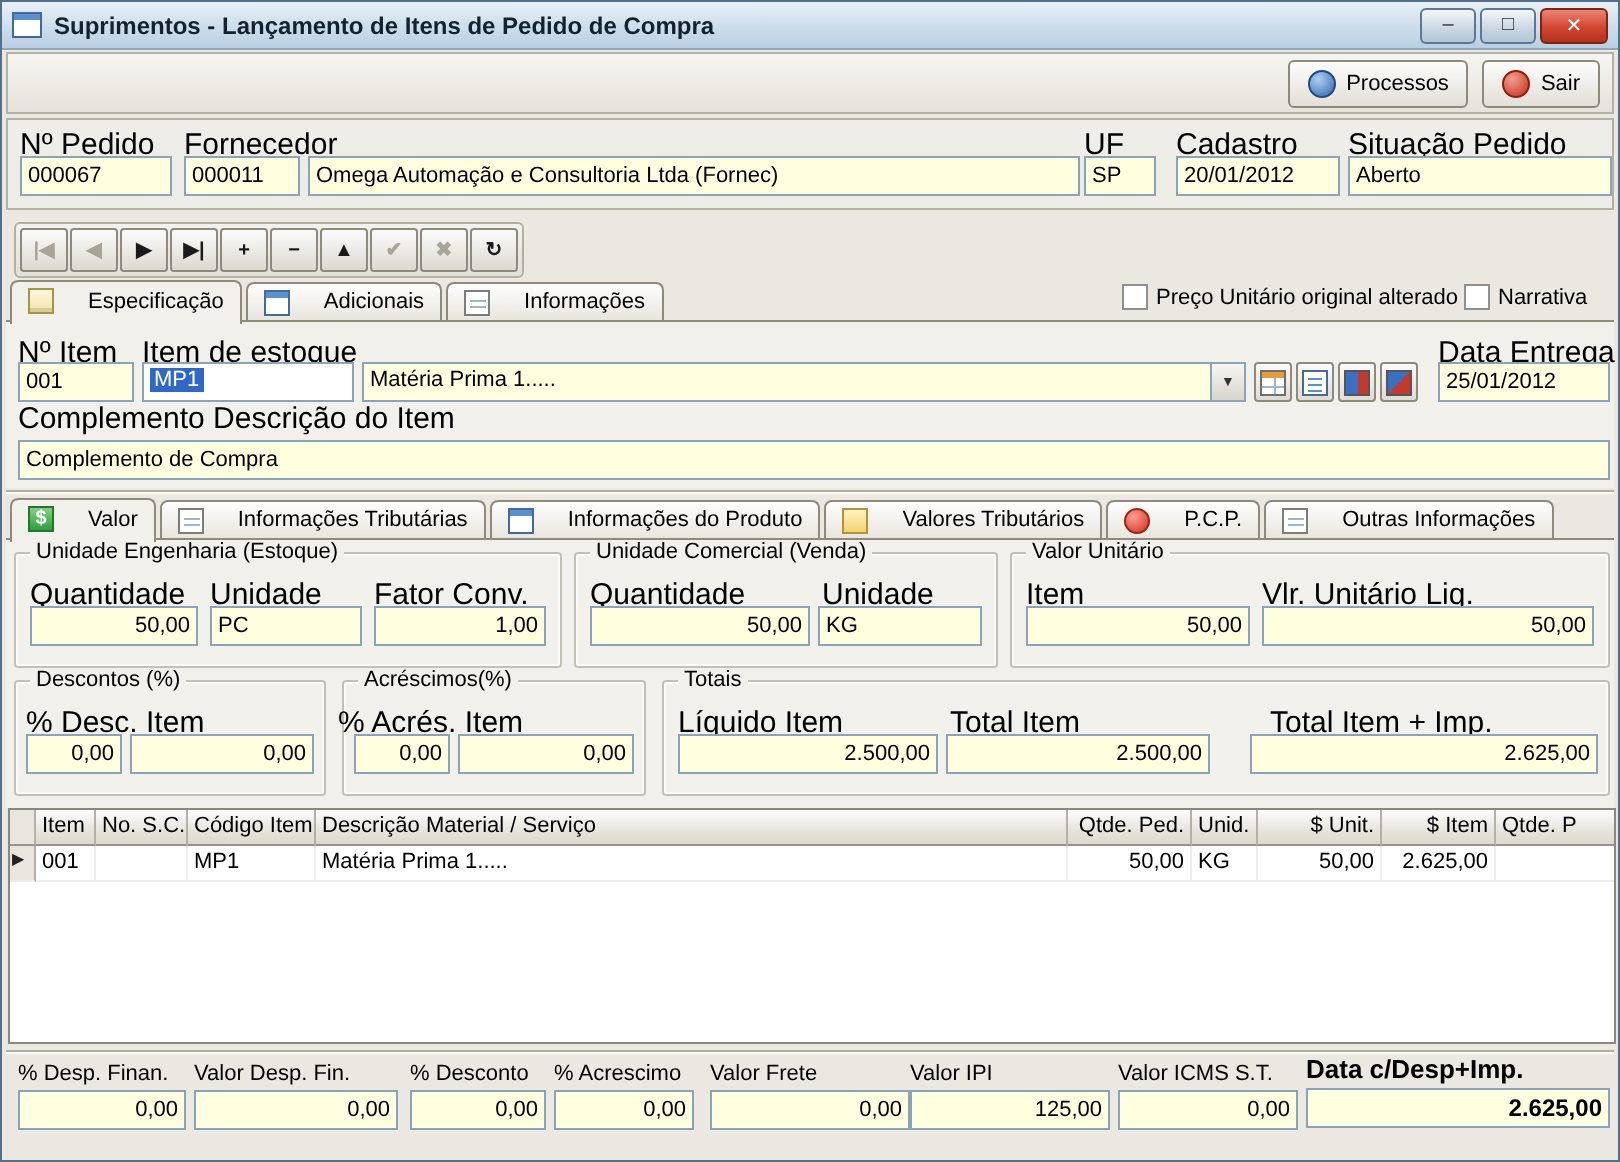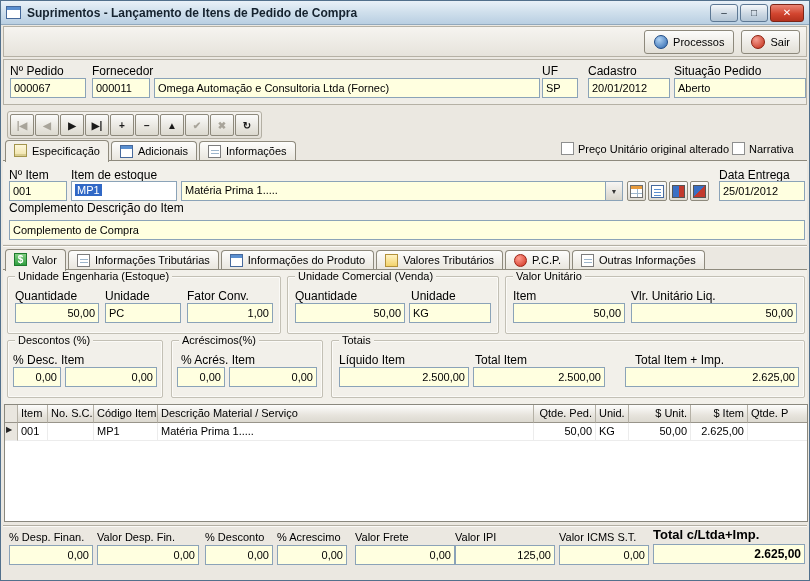--- a/index.html
+++ b/index.html
@@ -31,37 +31,37 @@
   .ico-consultas { background-color:#fff; border:1px solid #6e6e6e;
     background-image:linear-gradient(#e89b3c,#e89b3c),linear-gradient(#9db6cc,#9db6cc),linear-gradient(#9db6cc,#9db6cc);
     background-size:100% 4px,100% 1px,1px 100%; background-position:0 0,0 8px,7px 0; background-repeat:no-repeat; }
   .ico-processos { border-radius:50%; background:radial-gradient(circle at 35% 30%, #aed1f2, #2c66ae); border:1px solid #1d4a85; }
   .ico-sair { border-radius:50%; background:radial-gradient(circle at 35% 30%, #f49d90, #c22d18); border:1px solid #8c1f0e;
     display:flex; align-items:center; justify-content:center; color:#fff; font-size:8px; font-weight:bold; }
 
   
   .header-panel { position:absolute; top:58px; left:2px; right:2px; height:46px;
     background:#efede7; border:1px solid #b5b1a5; }
-  .lbl { position:absolute; font-size:12px; color:#000; white-space:nowrap; }
+  .lbl { position:absolute; font-size:15px; color:#000; white-space:nowrap; }
   .ybox { background:#ffffe0; border:1px solid #8ba3b8; height:20px; font-family:"Liberation Sans",sans-serif;
     font-size:11px; padding:0 3px; color:#000; }
   .pabs { position:absolute; }
   .num { text-align:right; }
 
   
   .navbar { position:absolute; left:6px; top:110px; display:flex; gap:1px; padding:2px;
     border:1px solid #b3afa3; border-radius:3px; background:linear-gradient(#f4f2ee,#e2dfd7); }
   .nbtn { width:24px; height:22px; display:flex; align-items:center; justify-content:center;
     font-size:10px; font-weight:bold; color:#1a1a1a; background:linear-gradient(#fbfbfa,#dcd9cf);
     border:1px solid #8d897c; border-radius:2px; }
   .nbtn.disabled { color:#a8a49a; }
 
   
   .tabstrip { position:absolute; display:flex; align-items:flex-end; height:21px; z-index:5; }
-  .tab { display:flex; align-items:center; gap:5px; padding:0 8px; height:19px; font-size:11px;
+  .tab { display:flex; align-items:center; gap:17px; padding:0 8px; height:19px; font-size:11px;
     background:linear-gradient(#fdfdfc,#e9e6de); border:1px solid #8e8a7d; border-bottom:none;
     border-radius:4px 4px 0 0; margin-right:2px; white-space:nowrap; }
   .tab.active { height:22px; margin-bottom:-2px; background:#f2f0ea; padding-bottom:2px; }
   .ti { width:13px; height:13px; flex:0 0 auto; border:1px solid #777; background:#fff; }
   .ti-spec { background:linear-gradient(#fdf7da,#efe3ab); border-color:#a3954c; box-shadow:inset 0 -2px 0 #d9cd90; }
   .ti-blue { background:#fff; box-shadow:inset 0 3px 0 #5a8fd0; border-color:#46699c; }
   .ti-doc { background:#fff; border-color:#7d7d7d;
     background-image:linear-gradient(#9db6cc,#9db6cc),linear-gradient(#9db6cc,#9db6cc);
     background-size:8px 1px,8px 1px; background-position:2px 4px,2px 7px; background-repeat:no-repeat; }
   .ti-valor { background:linear-gradient(#83d083,#2f9e3f); border-color:#1d7a2c; color:#fff;
@@ -294,21 +294,21 @@
     <div class="gbox" style="left:4px; top:70px; width:156px; height:58px">
       <div class="gtitle">Descontos (%)</div>
     </div>
     <div class="lbl" style="left:10px; top:83px">% Desc. Item</div>
     <input class="ybox pabs num" style="left: 10px; top: 97px; width: 48px;" value="0,00">
     <input class="ybox pabs num" style="left: 62px; top: 97px; width: 92px;" value="0,00">
 
     <div class="gbox" style="left:168px; top:70px; width:152px; height:58px">
       <div class="gtitle">Acréscimos(%)</div>
     </div>
-    <div class="lbl" style="left:178px; top:83px">% Acrés. Item</div>
+    <div class="lbl" style="left:166px; top:83px">% Acrés. Item</div>
     <input class="ybox pabs num" style="left: 174px; top: 97px; width: 48px;" value="0,00">
     <input class="ybox pabs num" style="left: 226px; top: 97px; width: 88px;" value="0,00">
 
     <div class="gbox" style="left:328px; top:70px; width:474px; height:58px">
       <div class="gtitle">Totais</div>
     </div>
     <div class="lbl" style="left:336px; top:83px">Líquido Item</div>
     <input class="ybox pabs num" style="left: 336px; top: 97px; width: 130px;" value="2.500,00">
     <div class="lbl" style="left:472px; top:83px">Total Item</div>
     <input class="ybox pabs num" style="left: 470px; top: 97px; width: 132px;" value="2.500,00">
@@ -369,17 +369,17 @@
   </div>
   <div class="ffield" style="left:454px">
     <div class="flabel">Valor IPI</div>
     <input class="ybox num" style="width: 100px;" value="125,00">
   </div>
   <div class="ffield" style="left:558px">
     <div class="flabel">Valor ICMS S.T.</div>
     <input class="ybox num" style="width: 90px;" value="0,00">
   </div>
   <div class="ffield" style="left:652px; top:526px">
-    <div class="flabel big">Total c/Ltda+Imp.</div>
+    <div class="flabel big">Data c/Desp+Imp.</div>
     <input class="ybox num bold" style="width: 152px;" value="2.625,00">
   </div>
 
 </div>
 
 </body></html>

